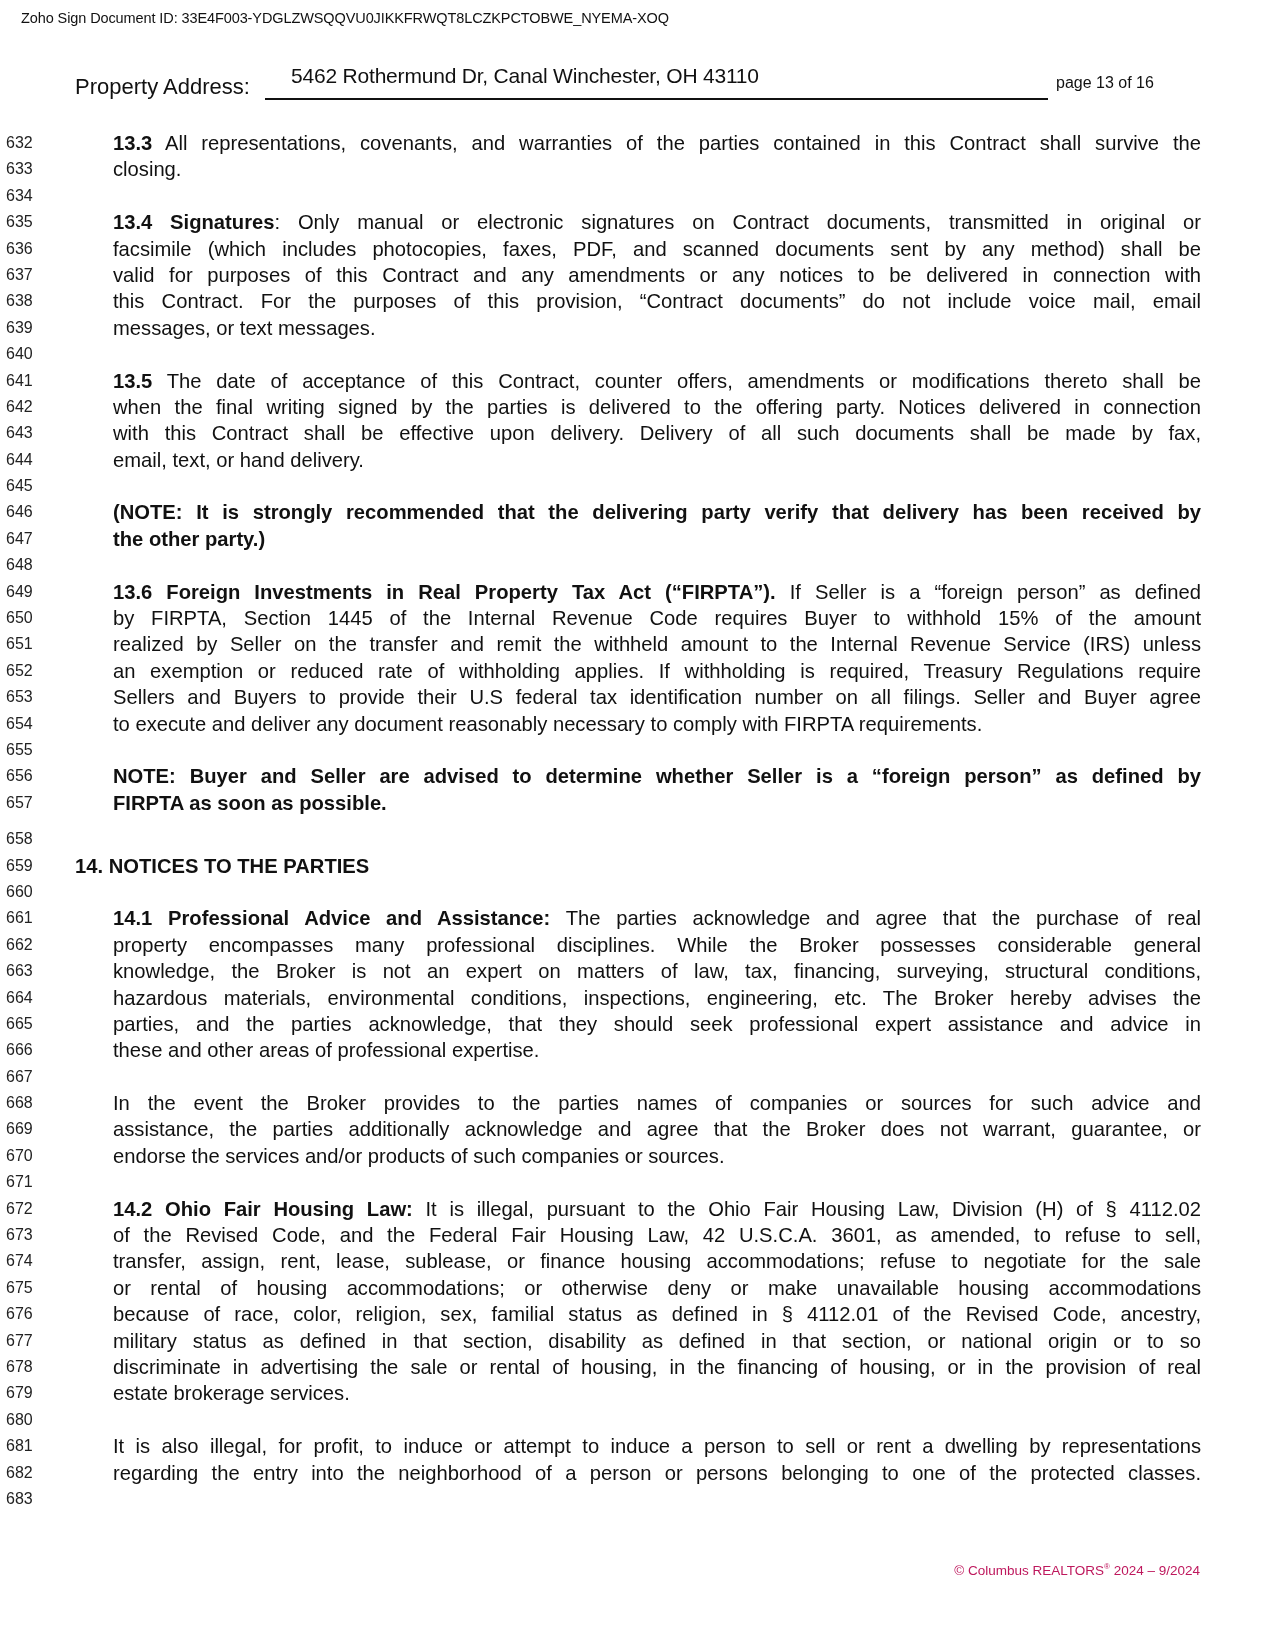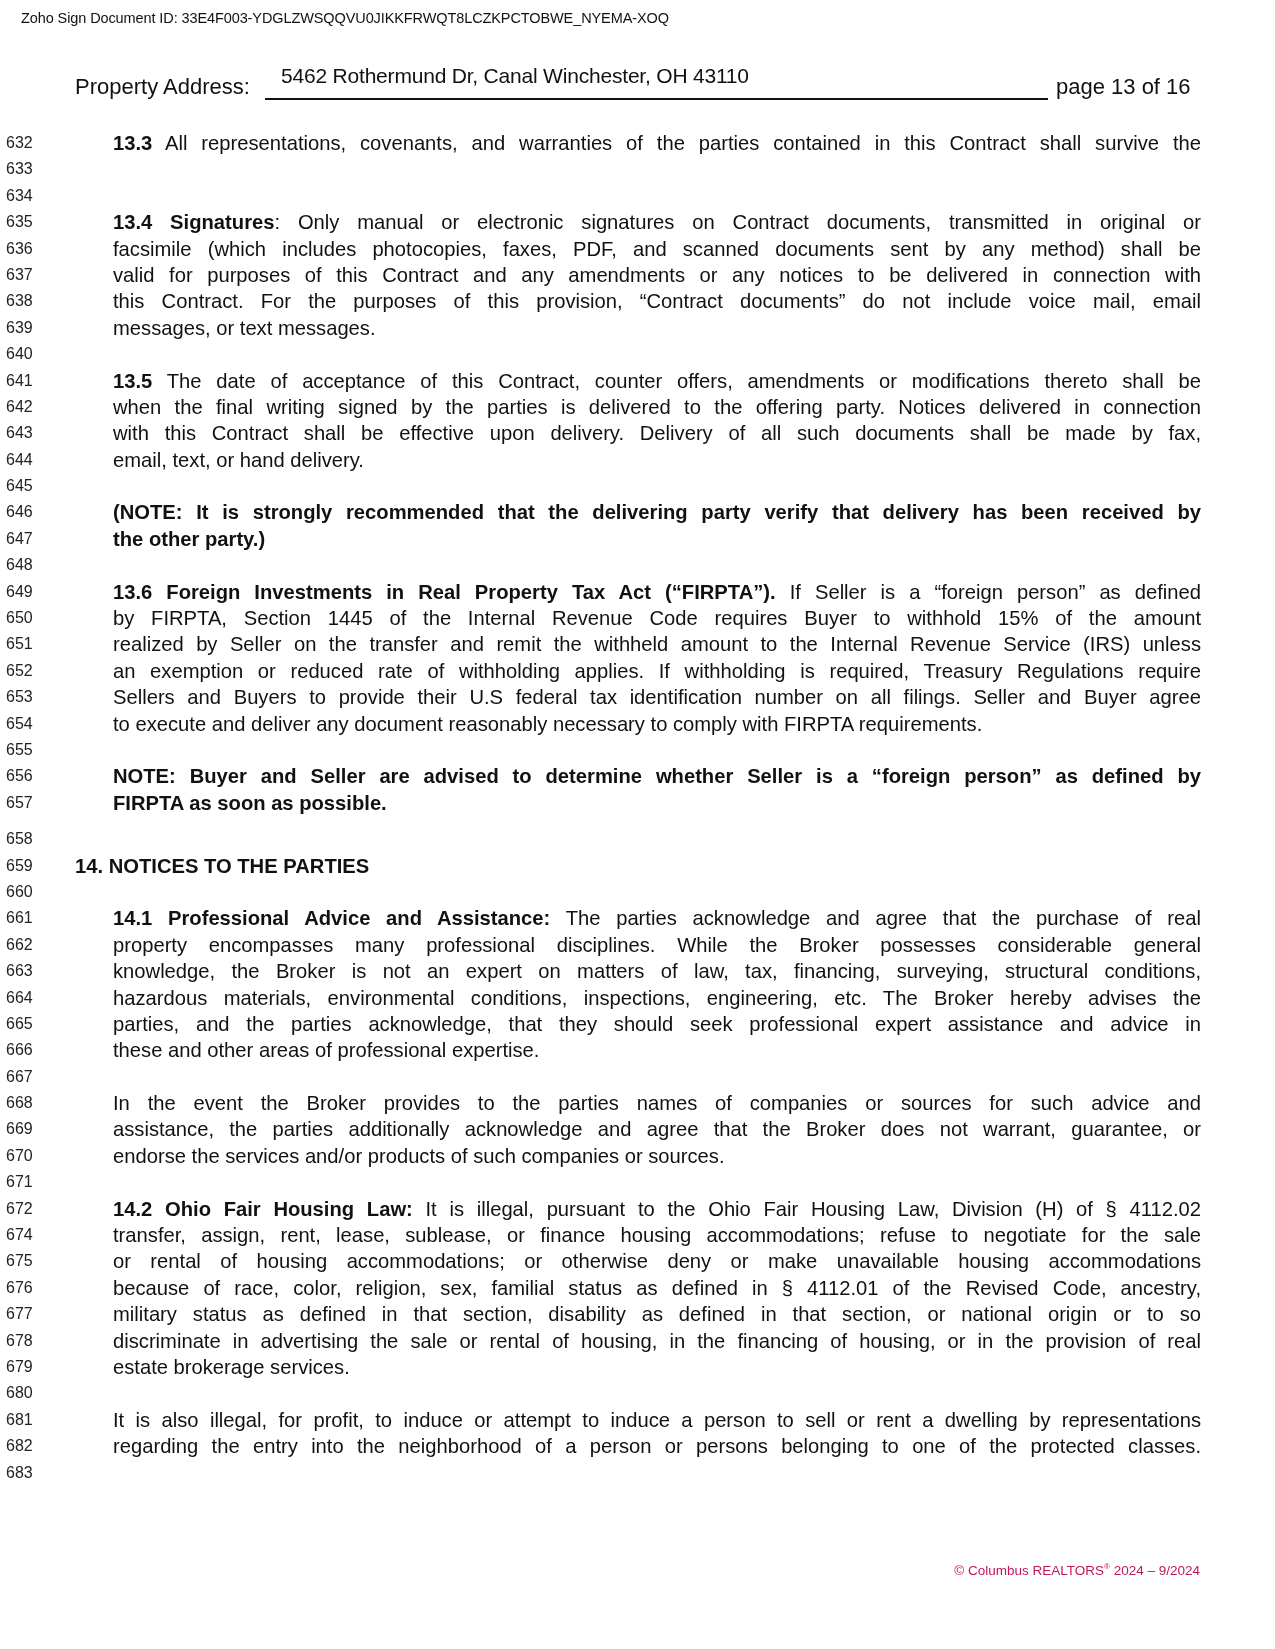--- a/index.html
+++ b/index.html
@@ -2,22 +2,22 @@
 <html><head>
 <meta charset="utf-8">
 <style>
   html, body { margin: 0; padding: 0; background: #ffffff; }
   body { width: 1275px; height: 1649px; position: relative; overflow: hidden; color: #111111;
          font-family: "Liberation Sans", sans-serif; }
   .docid { position: absolute; left: 21px; top: 10px; font-size: 14.5px; letter-spacing: -0.1px; color: #111; }
   .header { position: absolute; left: 75px; top: 62px; width: 1120px; height: 40px; }
   .header .label { position: absolute; left: 0; top: 12px; font-size: 22px; }
   .header .addr-line { position: absolute; left: 190px; top: 36px; width: 783px; border-bottom: 2px solid #111; }
-  .header .addr { position: absolute; left: 206px; top: 2px; font-size: 21px; letter-spacing: -0.2px; }
-  .header .page { position: absolute; left: 981px; top: 12px; font-size: 22px; }
+  .header .addr { position: absolute; left: 216px; top: 2px; font-size: 21px; letter-spacing: -0.2px; }
+  .header .page { position: absolute; left: 981px; top: 12px; font-size: 16px; }
 
   .body { position: absolute; left: 0; top: 130px; width: 1084px; text-decoration: underline; }
   .line { position: relative; height: 26.4px; line-height: 26.4px; }
   .ln { position: absolute; left: 6px; width: 34px; font-size: 16px; color: #222; text-align: left; }
   .txt { position: absolute; left: 113px; width: 1088px; font-size: 20.2px; white-space: nowrap;
          text-align: justify; text-align-last: justify; }
   .txt.last { text-align-last: left; }
   .txt.h { left: 75px; }
   b { font-weight: bold; }
 
@@ -36,20 +36,21 @@
   <span class="page">page 13 of 16</span>
 </div>
 
 <div class="body" id="doc-body">
     <div class="line">
       <span class="ln">632</span>
       <span class="txt"><b>13.3</b><span> All representations, covenants, and warranties of the parties contained in this Contract shall survive the</span></span>
     </div>
     <div class="line">
       <span class="ln">633</span>
+      <span class="txt last"><span>closing.</span></span>
     </div>
     <div class="line">
       <span class="ln">634</span>
     </div>
     <div class="line">
       <span class="ln">635</span>
       <span class="txt"><b>13.4 Signatures</b><span>: Only manual or electronic signatures on Contract documents, transmitted in original or</span></span>
     </div>
     <div class="line">
       <span class="ln">636</span>
@@ -184,20 +185,24 @@
     <div class="line">
       <span class="ln">670</span>
       <span class="txt last"><span>endorse the services and/or products of such companies or sources.</span></span>
     </div>
     <div class="line">
       <span class="ln">671</span>
     </div>
     <div class="line">
       <span class="ln">672</span>
       <span class="txt"><b>14.2 Ohio Fair Housing Law:</b><span> It is illegal, pursuant to the Ohio Fair Housing Law, Division (H) of § 4112.02</span></span>
+    </div>
+    <div class="line">
+      <span class="ln">673</span>
+      <span class="txt"><span>of the Revised Code, and the Federal Fair Housing Law, 42 U.S.C.A. 3601, as amended, to refuse to sell,</span></span>
     </div>
     <div class="line">
       <span class="ln">674</span>
       <span class="txt"><span>transfer, assign, rent, lease, sublease, or finance housing accommodations; refuse to negotiate for the sale</span></span>
     </div>
     <div class="line">
       <span class="ln">675</span>
       <span class="txt"><span>or rental of housing accommodations; or otherwise deny or make unavailable housing accommodations</span></span>
     </div>
     <div class="line">

